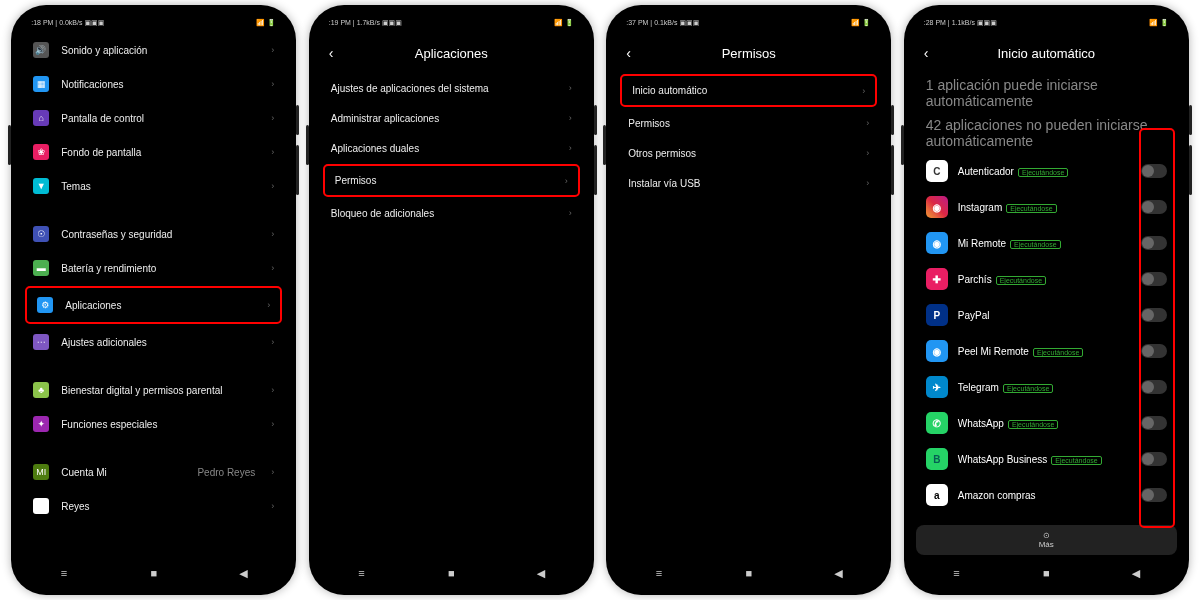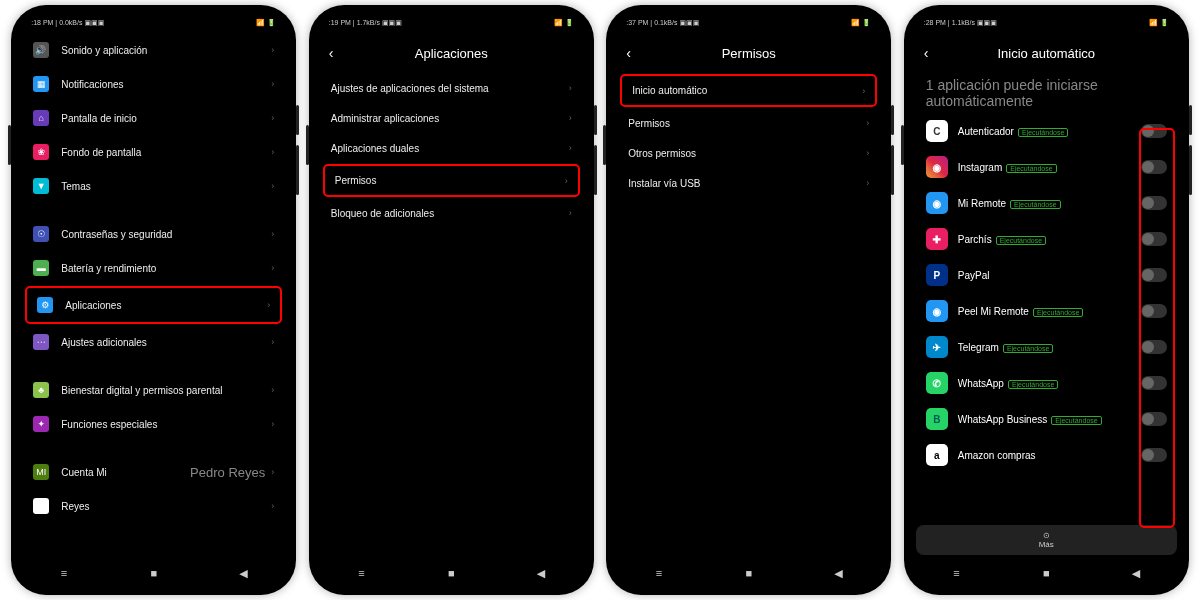--- a/index.html
+++ b/index.html
@@ -9,21 +9,21 @@
 .notch{position:absolute;top:0;left:50%;transform:translateX(-50%);width:14px;height:14px;background:#000;border-radius:50%;z-index:10;margin-top:4px}
 .statusbar{height:20px;display:flex;justify-content:space-between;align-items:center;padding:0 12px;font-size:7px;color:#ccc}
 .sb-left,.sb-right{display:flex;gap:3px;align-items:center}
 .header{height:40px;display:flex;align-items:center;justify-content:center;position:relative;color:#fff;font-size:13px}
 .back{position:absolute;left:12px;color:#fff;font-size:14px}
 .content{flex:1;overflow:hidden;padding:0 4px}
 .row{display:flex;align-items:center;padding:9px 10px;color:#fff;font-size:10px;position:relative;min-height:30px}
 .row .icon{width:16px;height:16px;margin-right:12px;border-radius:3px;display:flex;align-items:center;justify-content:center;font-size:9px}
 .row .label{flex:1;color:#eee}
 .row .chev{color:#666;font-size:9px}
-.row .sub{color:#888;font-size:13px;margin-right:6px}
+.row .sub{color:#888;font-size:10px;margin-right:16px}
 .highlight{border:2px solid #f00;border-radius:5px;margin:1px 2px}
 .gap{height:14px}
 .subtitle{font-size:14px;color:#888;padding:4px 10px}
 .app-row{display:flex;align-items:center;padding:7px 10px;color:#fff;font-size:10px}
 .app-icon{width:22px;height:22px;border-radius:5px;margin-right:10px;display:flex;align-items:center;justify-content:center;font-size:10px;font-weight:bold}
 .app-name{flex:1}
 .badge{font-size:7px;color:#3a3;border:1px solid #3a3;padding:0 3px;border-radius:2px;margin-left:4px}
 .toggle{width:26px;height:14px;background:#333;border-radius:7px;position:relative}
 .toggle::after{content:'';position:absolute;width:12px;height:12px;background:#666;border-radius:50%;top:1px;left:1px}
 .navbar{height:28px;display:flex;justify-content:space-around;align-items:center;color:#ccc;font-size:11px}
@@ -53,21 +53,21 @@
           <span class="label">Sonido y aplicación</span>
           <span class="chev">›</span>
         </div>
         <div class="row">
           <span class="icon" style="background:#2196f3">▦</span>
           <span class="label">Notificaciones</span>
           <span class="chev">›</span>
         </div>
         <div class="row">
           <span class="icon" style="background:#673ab7">⌂</span>
-          <span class="label">Pantalla de inicio</span>
+          <span class="label">Pantalla de control</span>
           <span class="chev">›</span>
         </div>
         <div class="row">
           <span class="icon" style="background:#e91e63">❀</span>
           <span class="label">Fondo de pantalla</span>
           <span class="chev">›</span>
         </div>
         <div class="row">
           <span class="icon" style="background:#00bcd4">▼</span>
           <span class="label">Temas</span>
@@ -216,20 +216,21 @@
       <div class="statusbar">
         <span class="sb-left">:28 PM | 1.1kB/s ▣▣▣</span>
         <span class="sb-right">📶 🔋</span>
       </div>
       <div class="header">
         <span class="back">‹</span>
         <span>Inicio automático</span>
       </div>
       <div class="content">
         <div class="subtitle">1 aplicación puede iniciarse automáticamente</div>
+        <div class="subtitle">42 aplicaciones no pueden iniciarse automáticamente</div>
         <div class="app-row">
           <span class="app-icon" style="background:#fff;color:#333">C</span>
           <span class="app-name">Autenticador<span class="badge">Ejecutándose</span></span>
           <span class="toggle"></span>
         </div>
         <div class="app-row">
           <span class="app-icon" style="background:linear-gradient(45deg,#f09433,#e6683c,#dc2743,#cc2366,#bc1888);color:#fff">◉</span>
           <span class="app-name">Instagram<span class="badge">Ejecutándose</span></span>
           <span class="toggle"></span>
         </div>

